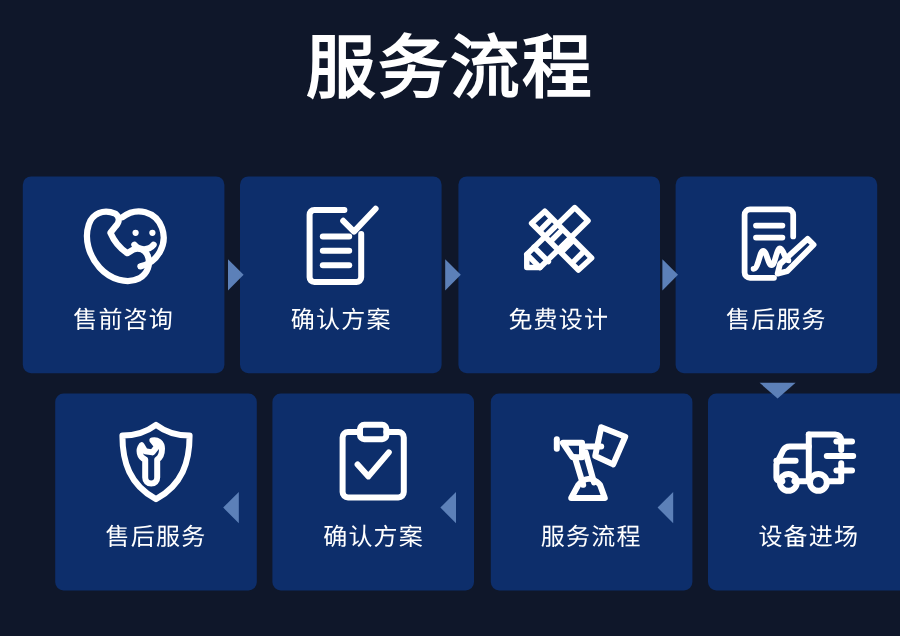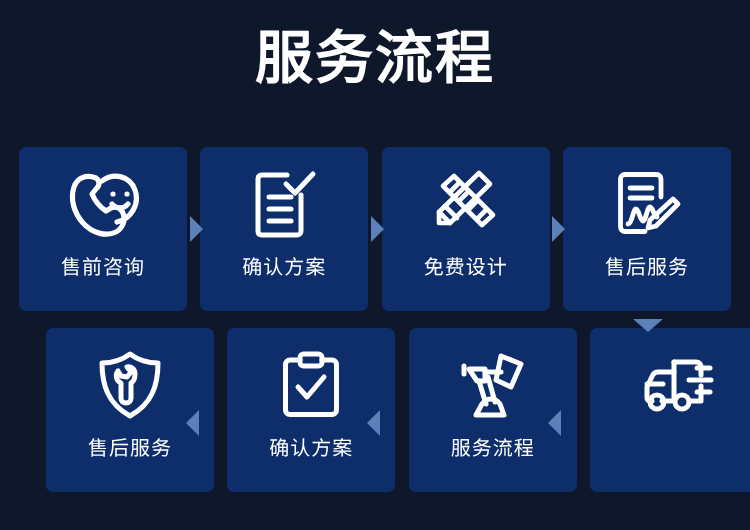--- a/index.html
+++ b/index.html
@@ -252,20 +252,21 @@
           <path d="M13 32 L29 32"></path>
 
           <circle cx="23" cy="50" r="7"></circle>
           <circle cx="48" cy="50" r="7"></circle>
 
           <path d="M63 16 L76 16"></path>
           <path d="M55 28 L77 28"></path>
           <path d="M63 40 L76 40"></path>
         </svg>
       </div>
+      <div class="card-label">设备进场</div>
     </div>
   </div>
 
   <div class="arrow arrow-right ar1"></div>
   <div class="arrow arrow-right ar2"></div>
   <div class="arrow arrow-right ar3"></div>
   <div class="arrow arrow-down ad1"></div>
   <div class="arrow arrow-left al1"></div>
   <div class="arrow arrow-left al2"></div>
   <div class="arrow arrow-left al3"></div>

